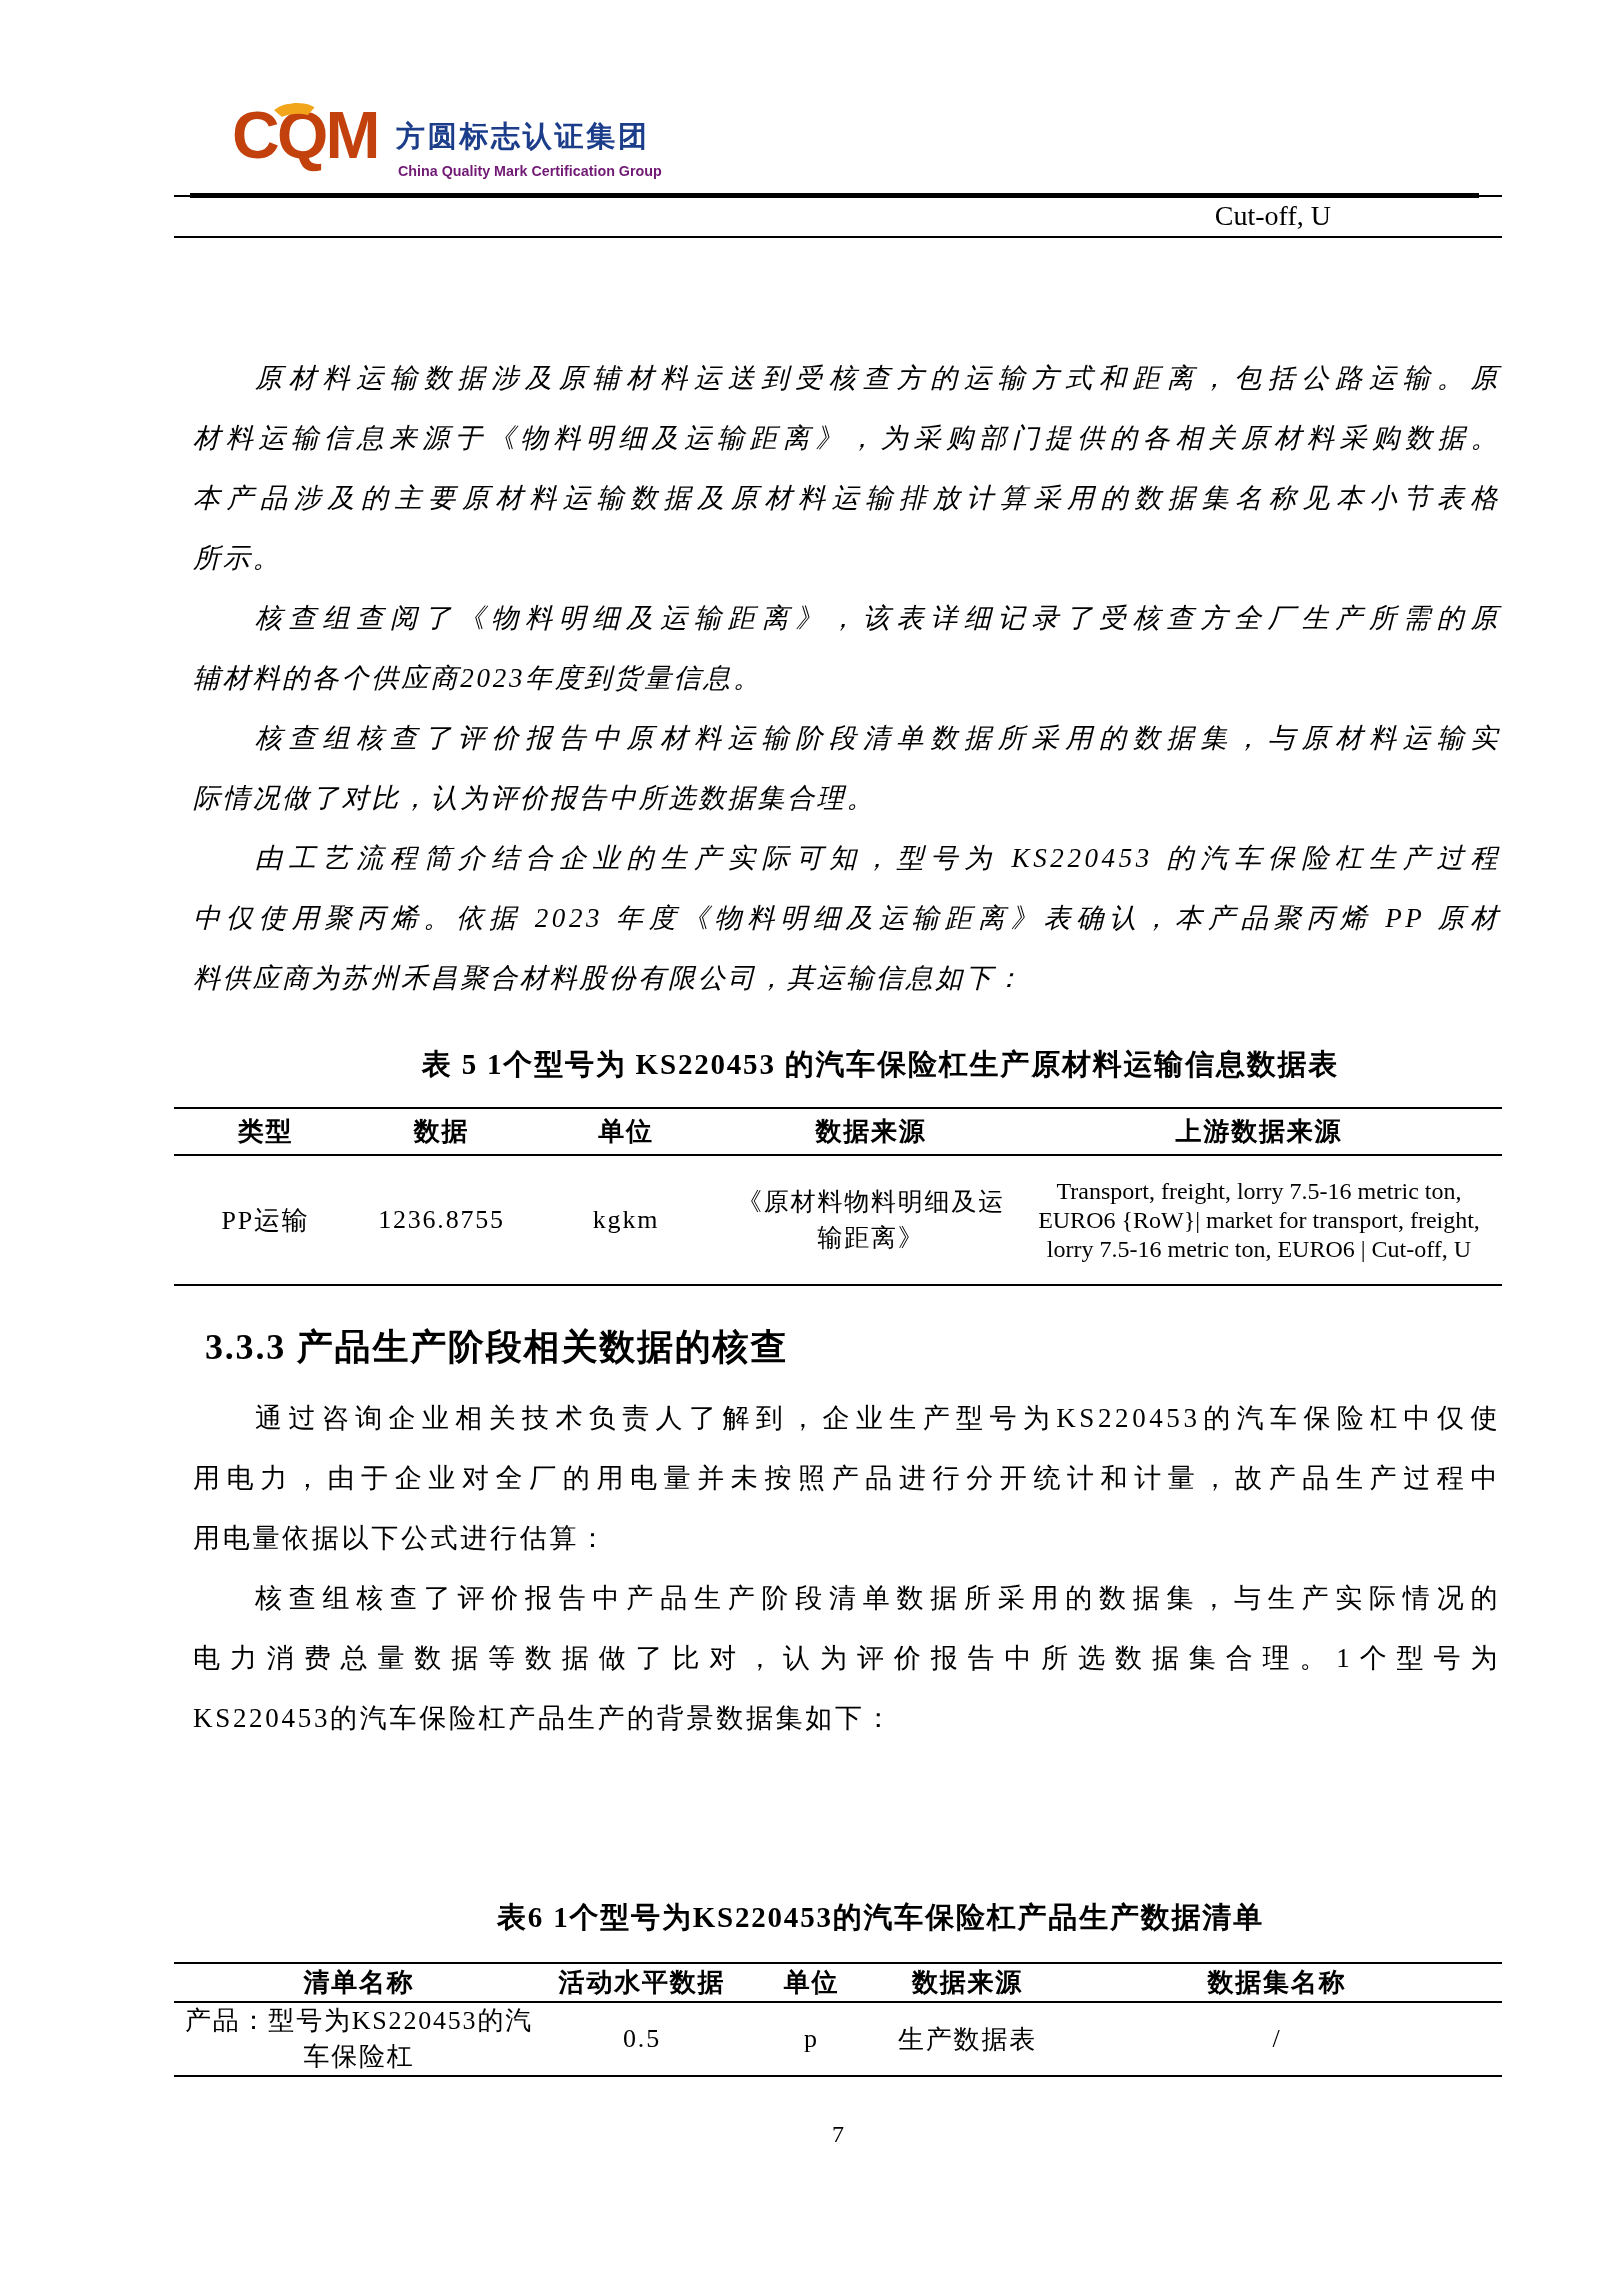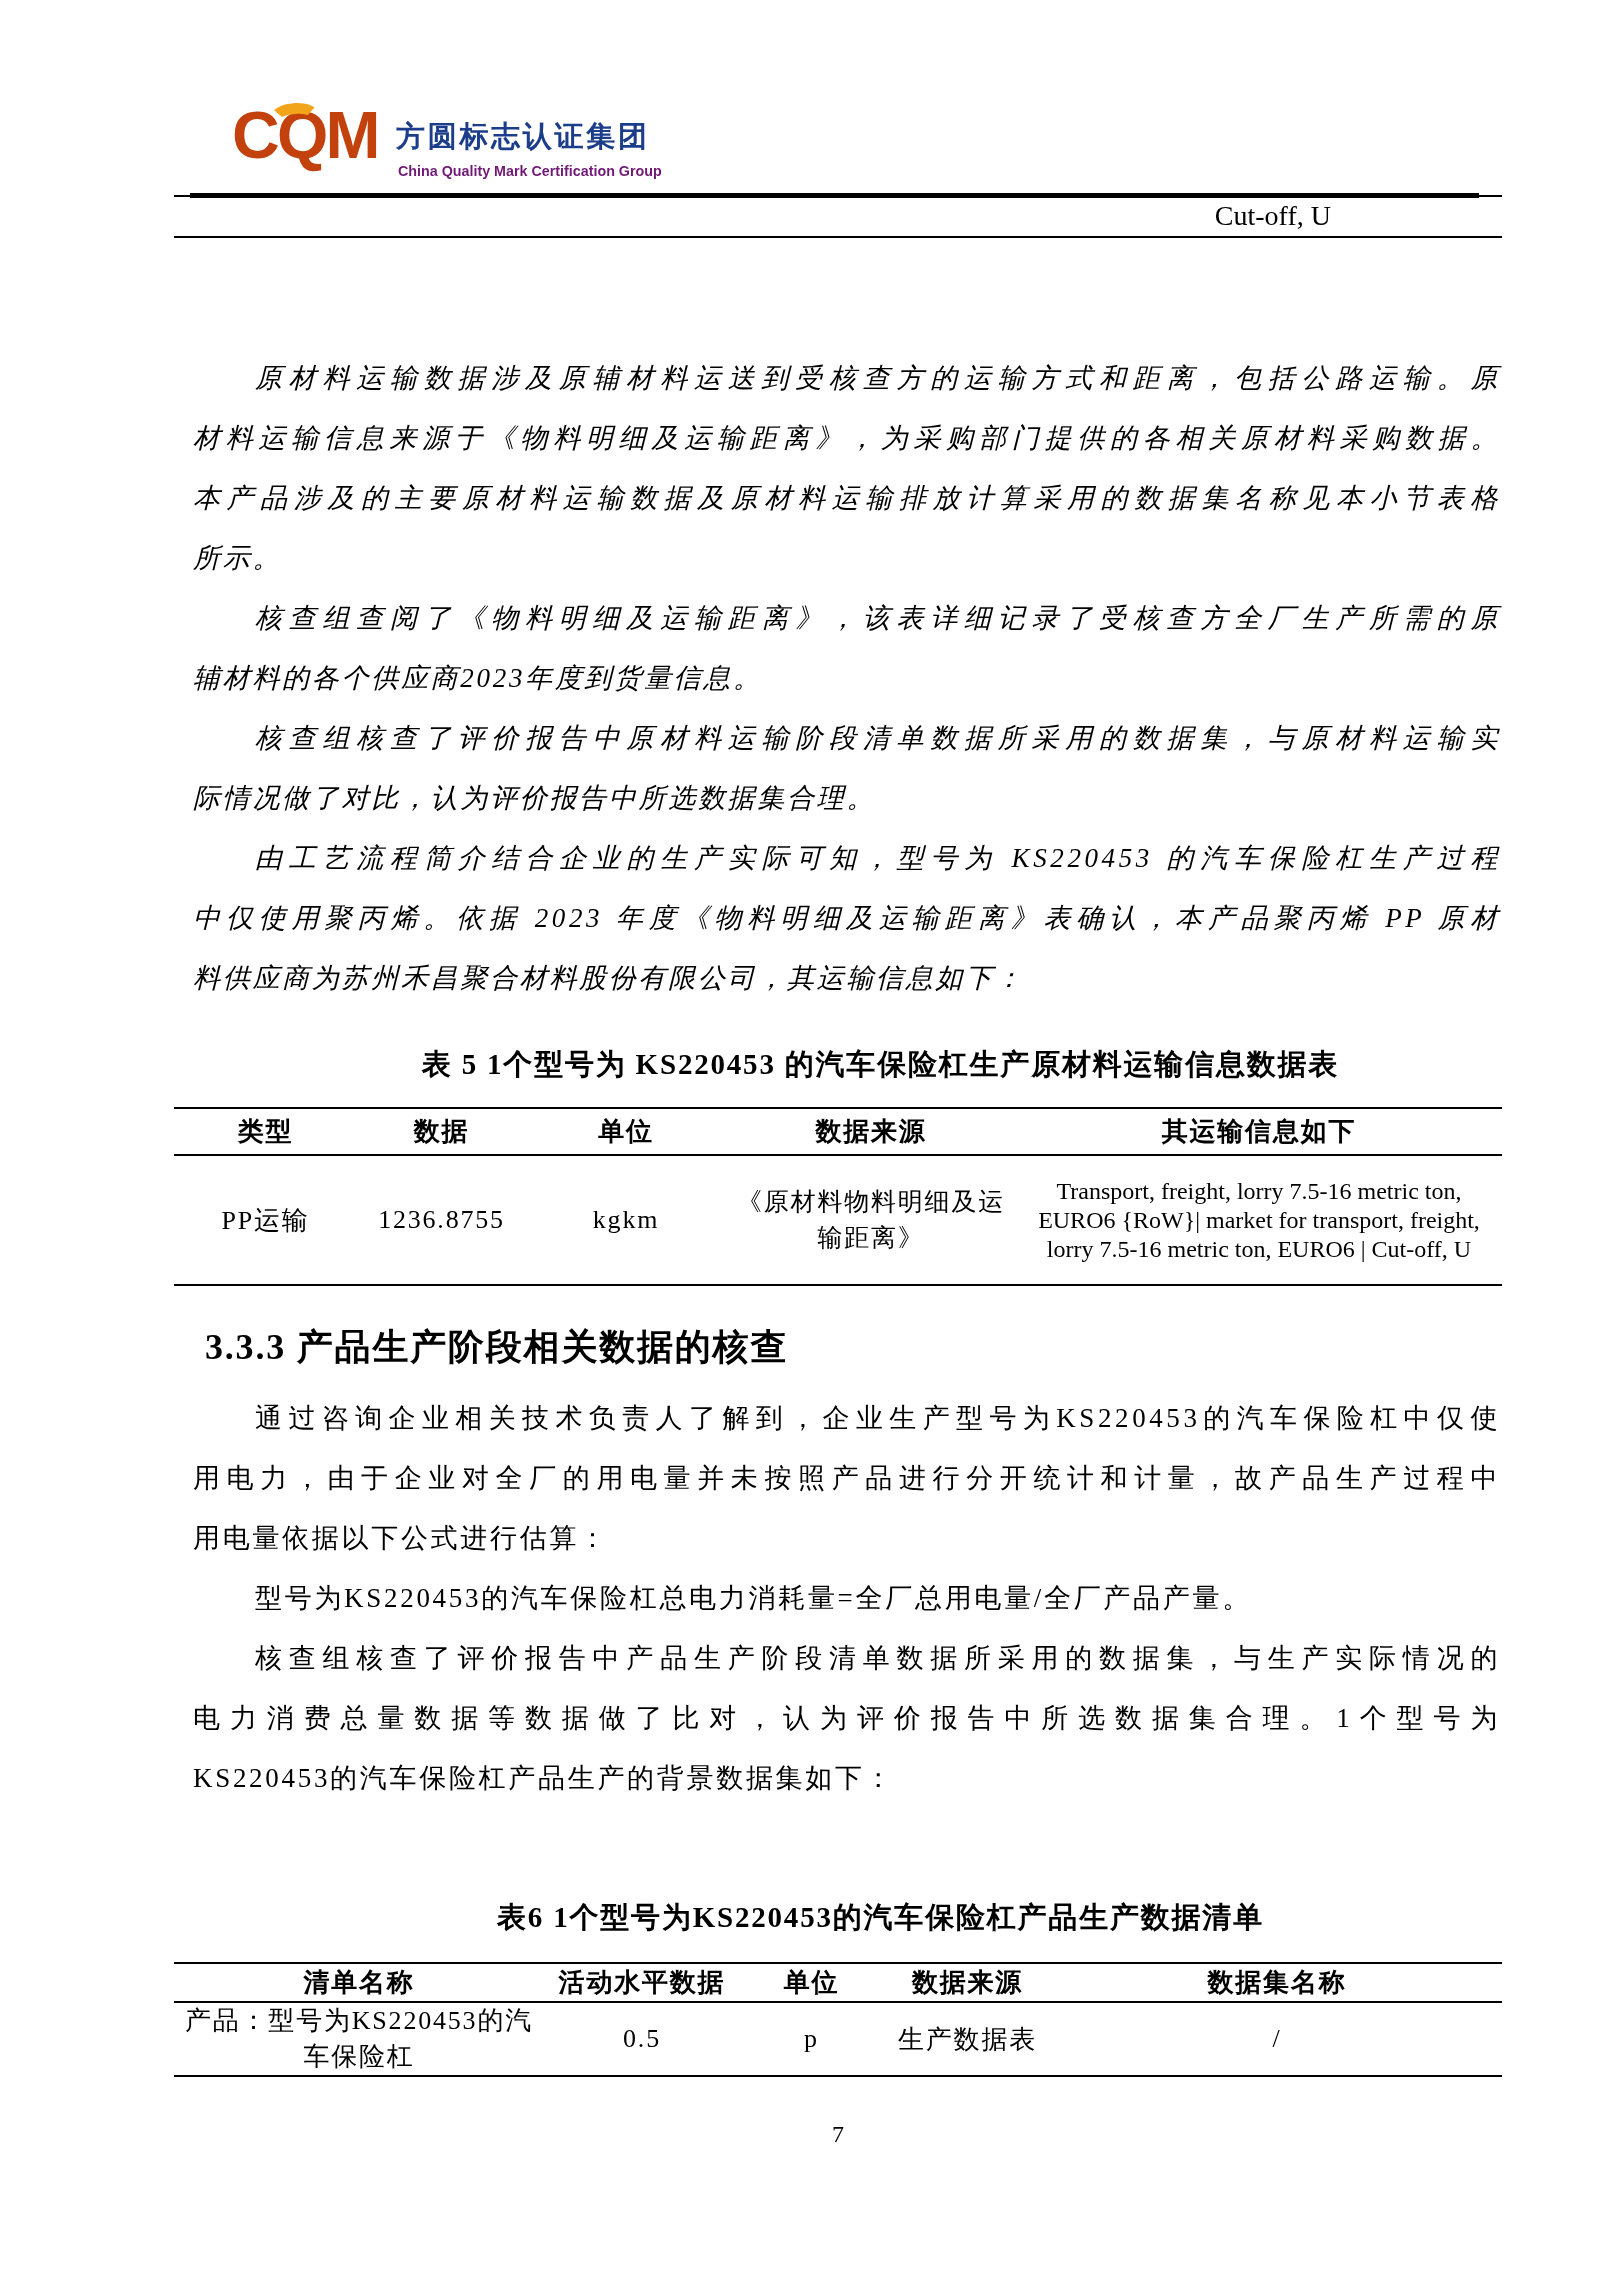--- a/index.html
+++ b/index.html
@@ -136,41 +136,40 @@
         <col style="width:200px">
       <col style="width:290px">
         <col style="width:486px">
     </colgroup>
     <thead>
       <tr>
         <th>类型</th>
         <th>数据</th>
         <th>单位</th>
         <th>数据来源</th>
-        <th>其运输信息如下</th>
+        <th>上游数据来源</th>
       </tr>
     </thead>
     <tbody>
       <tr>
         <td>PP运输</td>
         <td>1236.8755</td>
         <td>kgkm</td>
         <td class="cell-source">《原材料物料明细及运输距离》</td>
         <td class="cell-upstream">Transport, freight, lorry 7.5-16 metric ton, EURO6 {RoW}| market for transport, freight, lorry 7.5-16 metric ton, EURO6 | Cut-off, U</td>
       </tr>
     </tbody>
   </table>
 
   <div class="sec-heading" id="h333">3.3.3 产品生产阶段相关数据的核查</div>
 
   <div class="body-block" id="body2">
     <div class="bline jline ind">通过咨询企业相关技术负责人了解到，企业生产型号为KS220453的汽车保险杠中仅使</div>
     <div class="bline jline">用电力，由于企业对全厂的用电量并未按照产品进行分开统计和计量，故产品生产过程中</div>
     <div class="bline lline">用电量依据以下公式进行估算：</div>
-    <div class="bline lline ind">型号为KS220453的汽车保险杠总电力消耗量=全厂总用电量/全厂产品产量。</div>
     <div class="bline jline ind">核查组核查了评价报告中产品生产阶段清单数据所采用的数据集，与生产实际情况的</div>
     <div class="bline jline">电力消费总量数据等数据做了比对，认为评价报告中所选数据集合理。1个型号为</div>
     <div class="bline lline">KS220453的汽车保险杠产品生产的背景数据集如下：</div>
   </div>
 
   <div class="tbl-caption" id="cap6">表6  1个型号为KS220453的汽车保险杠产品生产数据清单</div>
 
   <table class="datatable" id="table6">
     <colgroup>
       <col style="width:370px">

